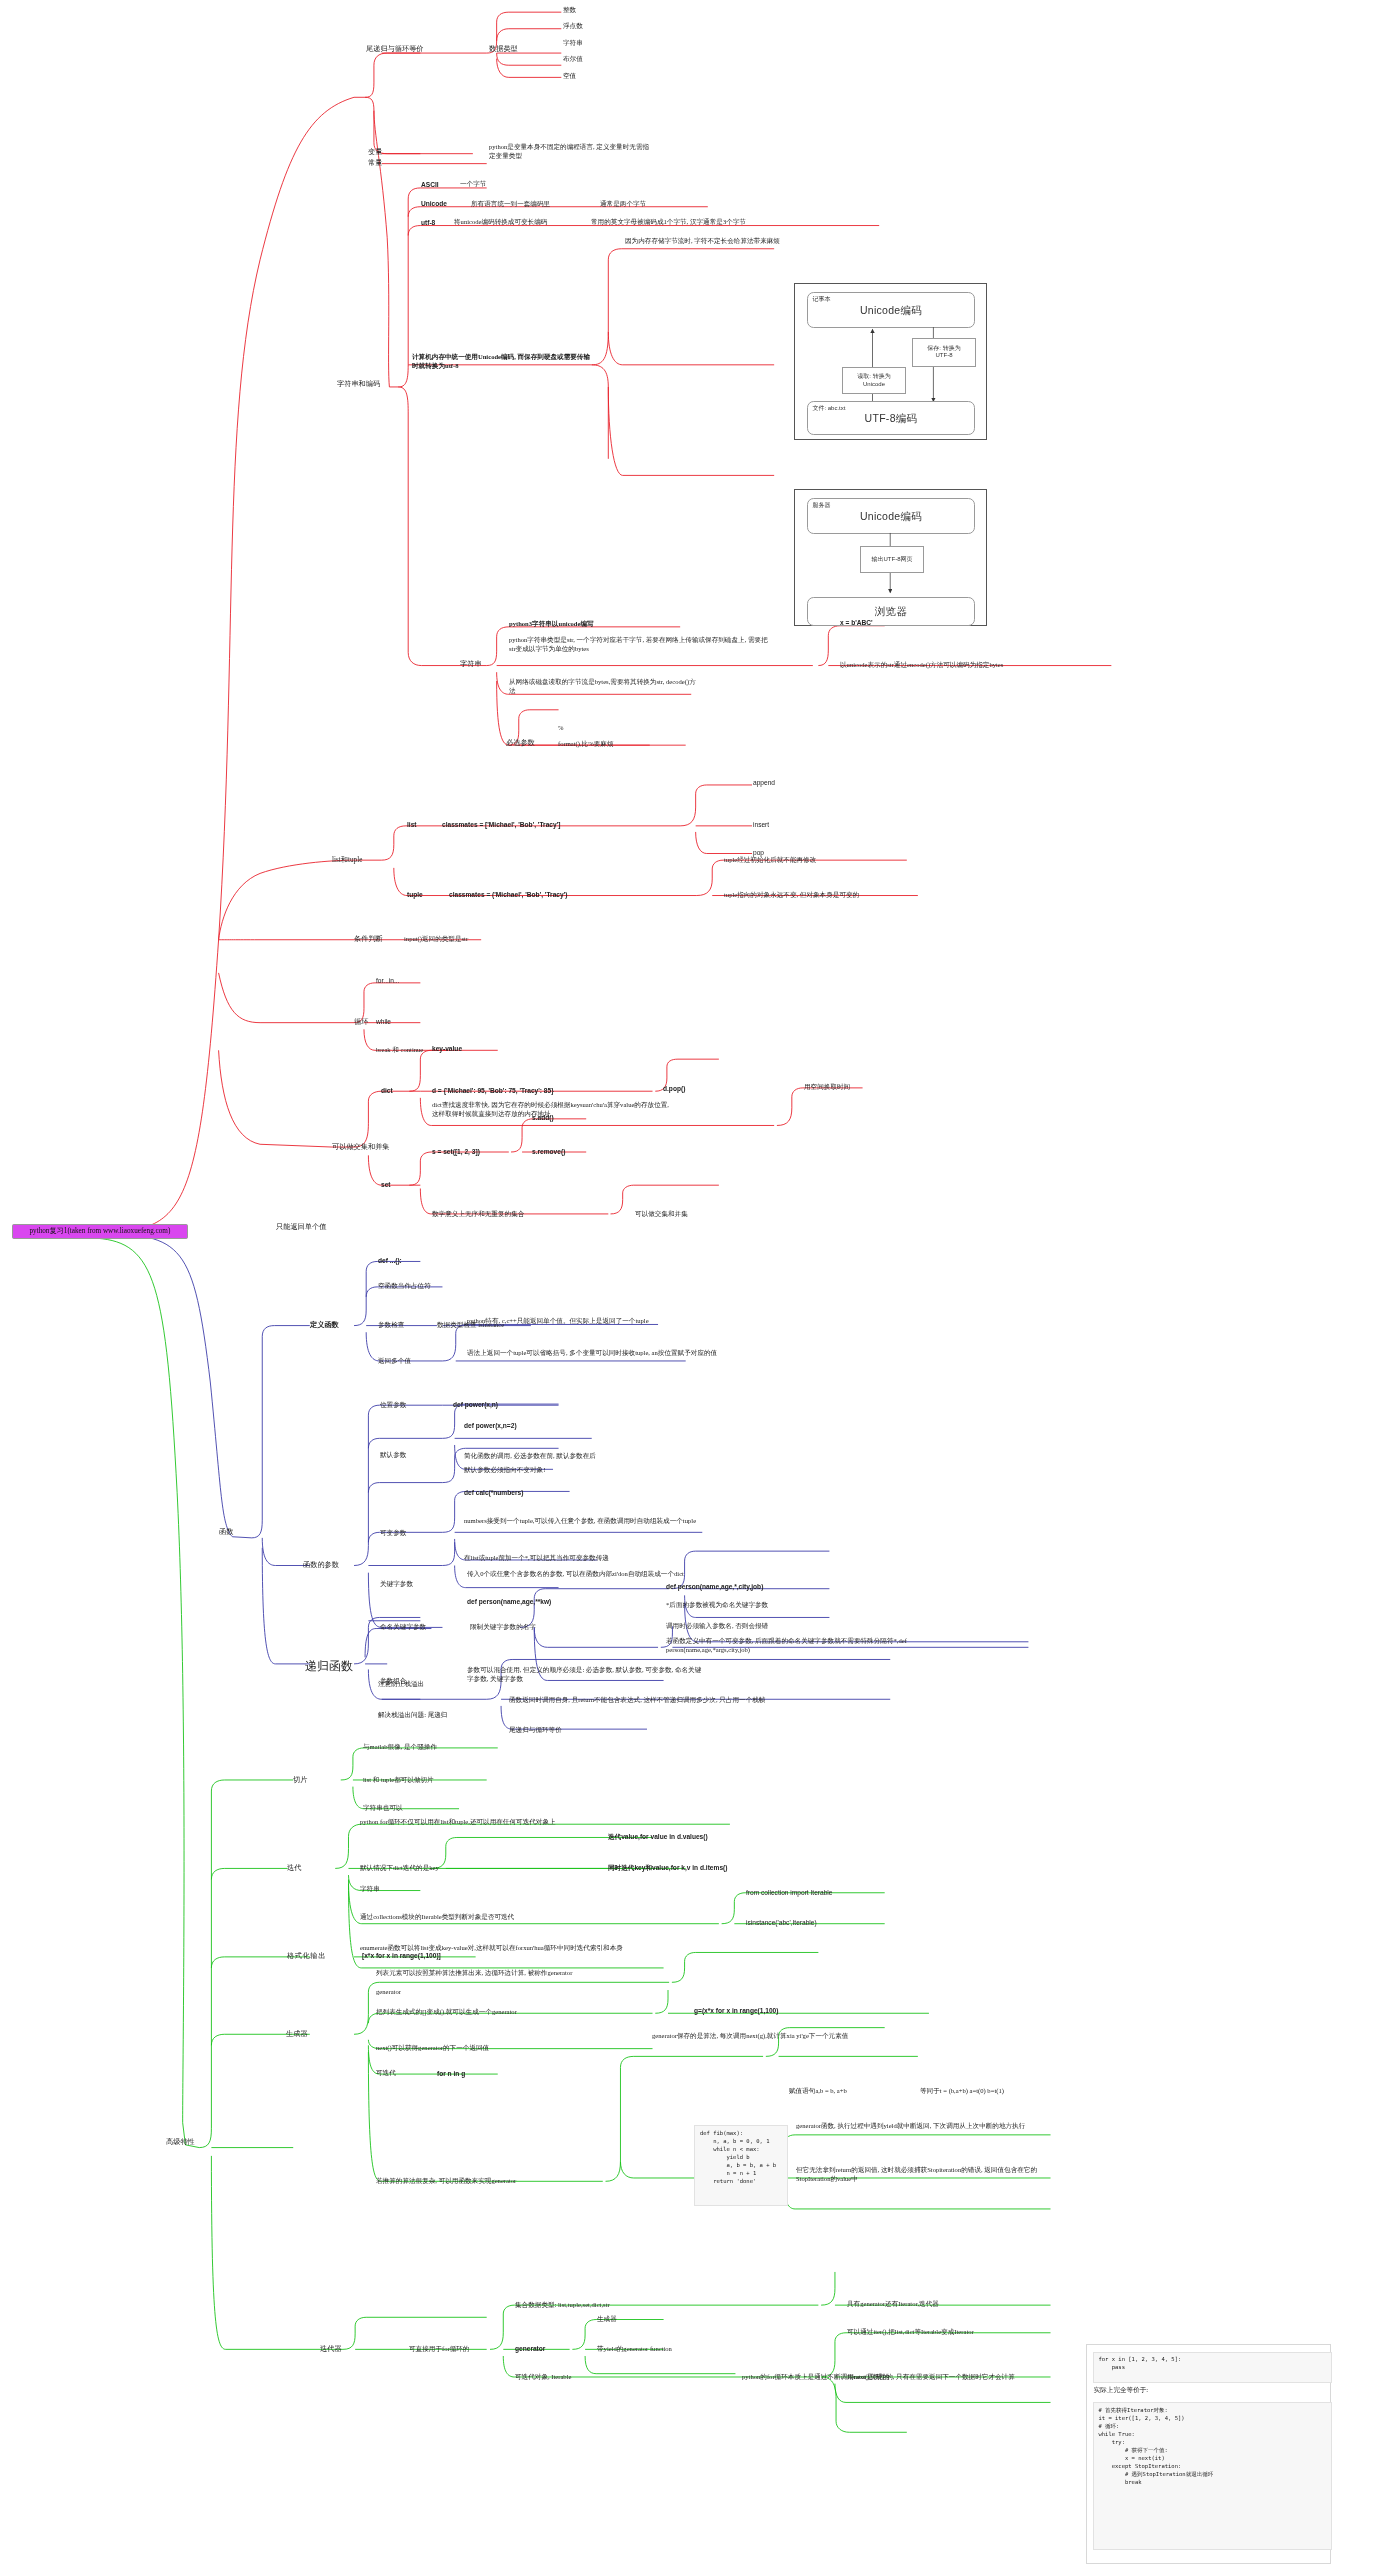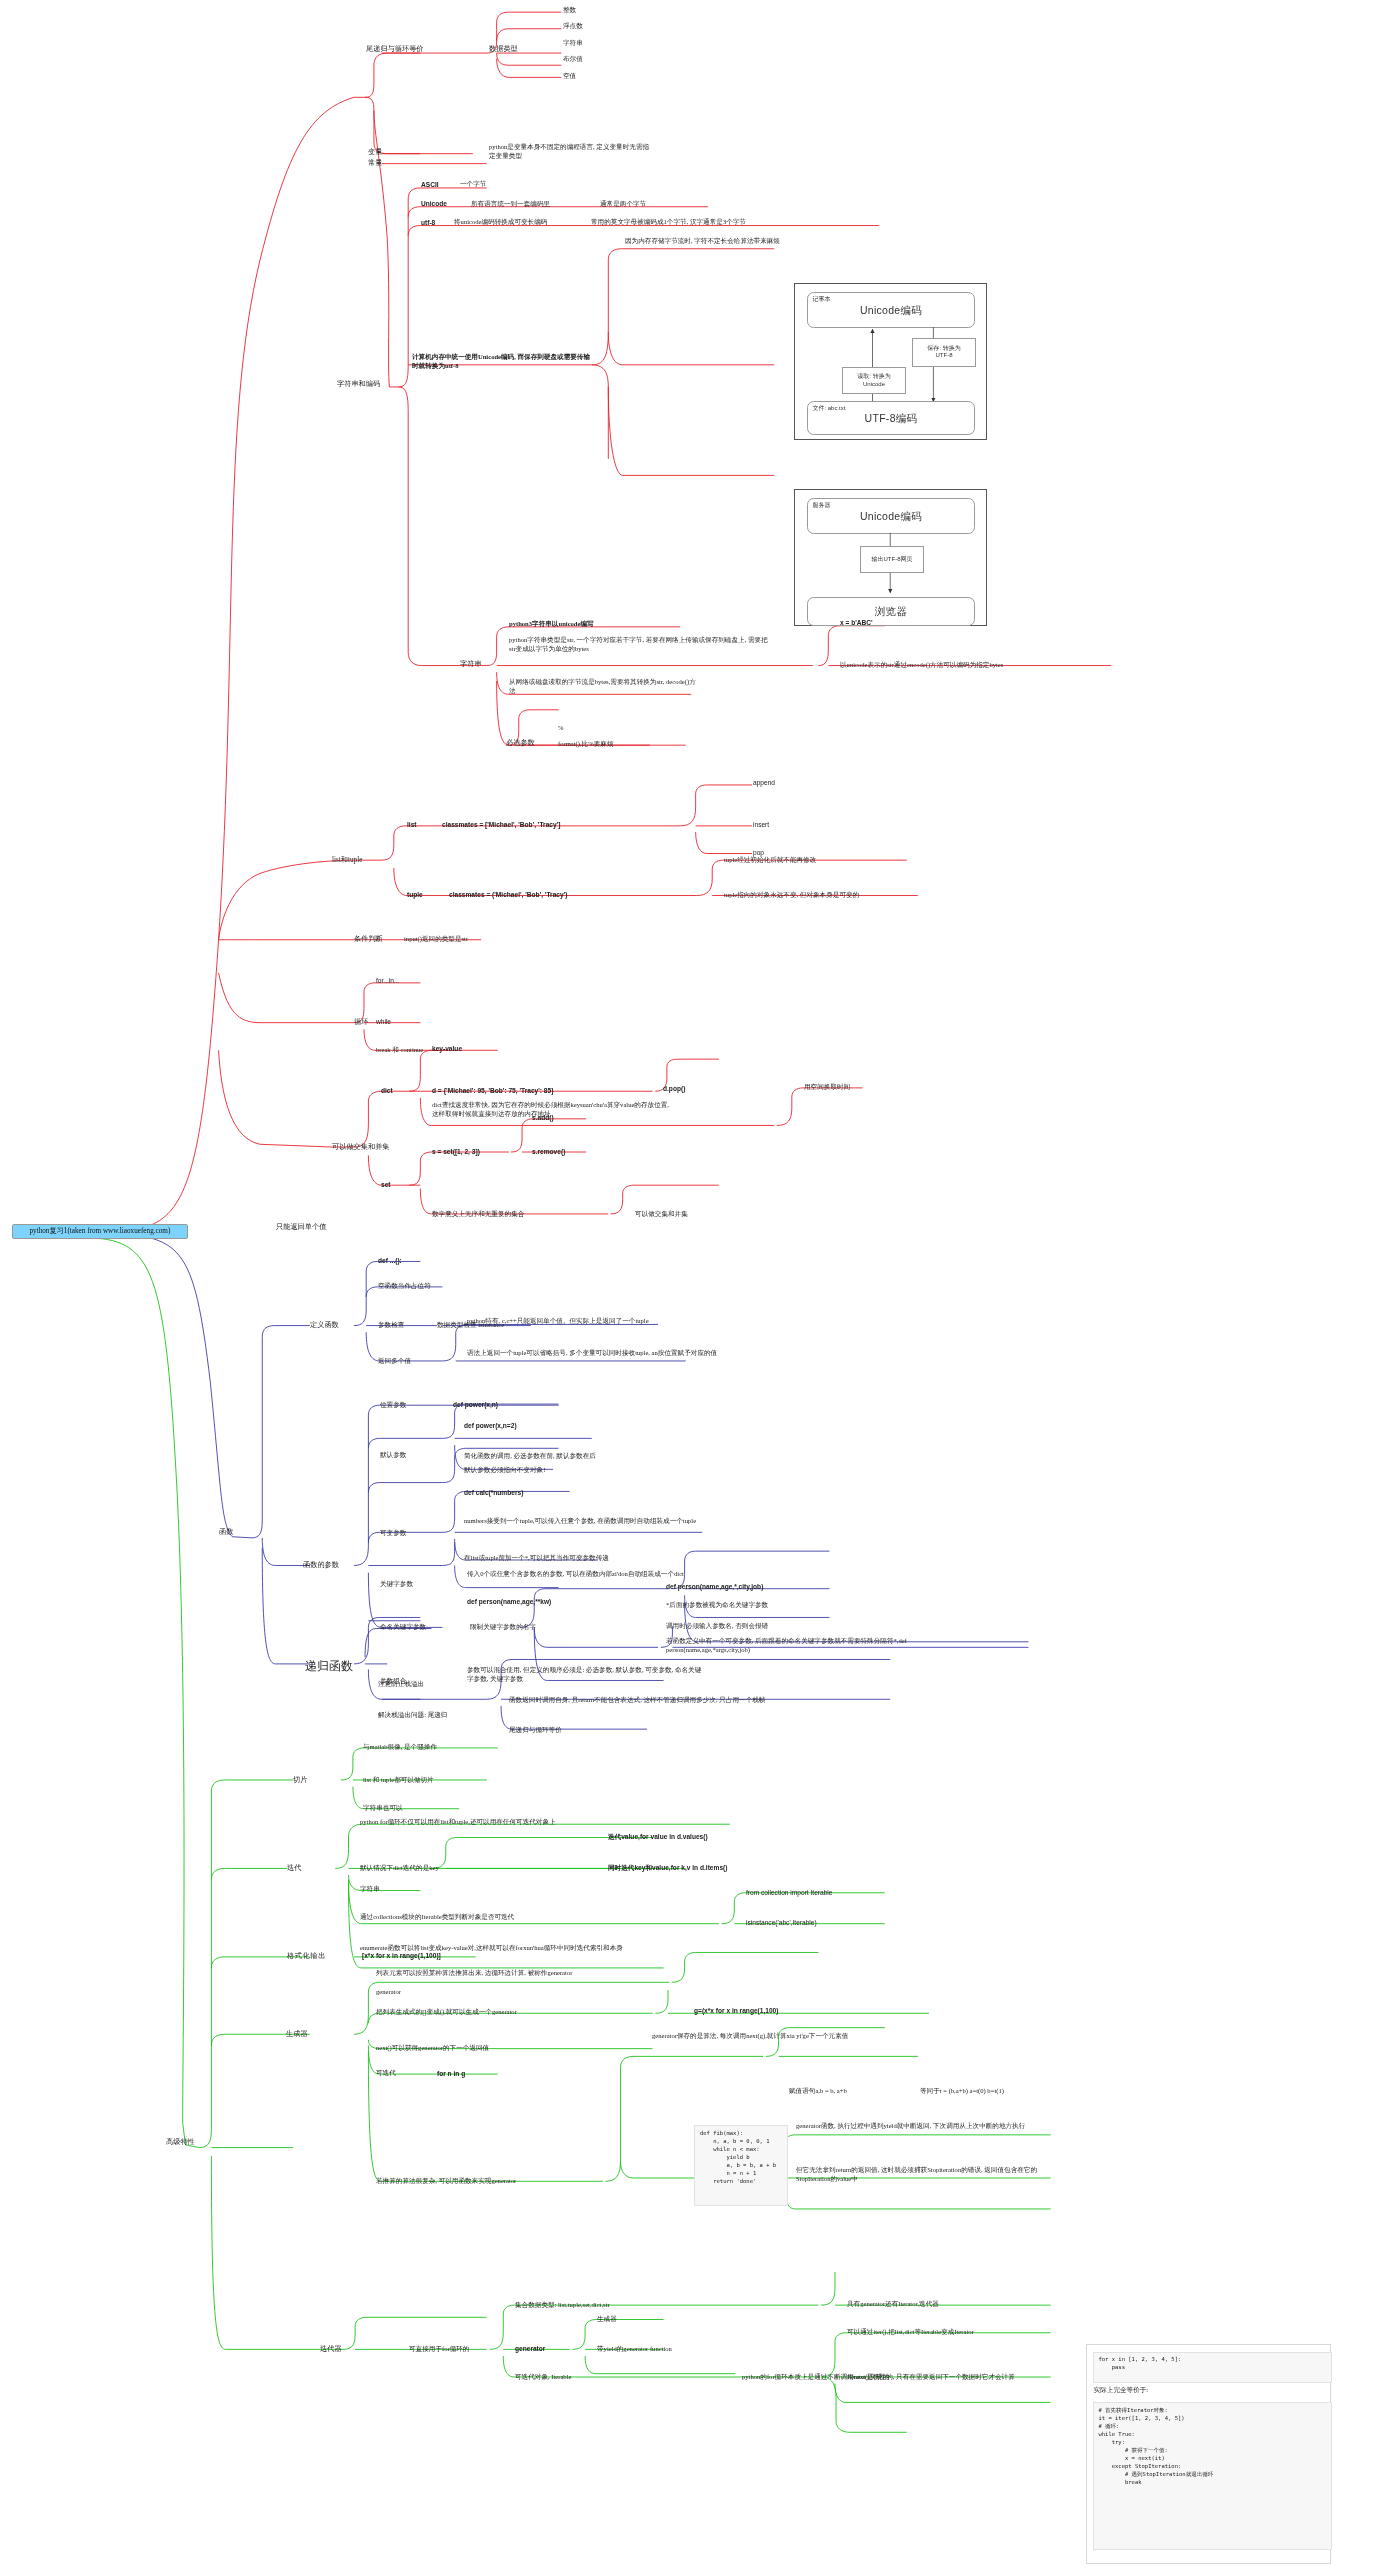--- a/index.html
+++ b/index.html
@@ -4,21 +4,21 @@
 <title>python复习1</title>
 <style>
   html,body{margin:0;padding:0;background:#fff;}
   body{font-family:"Liberation Serif","DejaVu Serif",serif;}
   #canvas{position:relative;width:1383px;height:2576px;background:#fff;overflow:hidden;}
   #wires{position:absolute;left:0;top:0;width:1383px;height:2576px;pointer-events:none;}
   .node{position:absolute;white-space:pre-wrap;color:#222;line-height:1.30;}
   
   .lat{font-family:"Liberation Sans","DejaVu Sans",sans-serif;font-weight:bold;}
   .mix{font-family:"Liberation Serif","DejaVu Serif",serif;}
-  .root{border:0.6px solid #999;border-radius:1.7px;padding:1.7px 3.9px;background:#7dd3fc;
+  .root{border:0.6px solid #999;border-radius:1.7px;padding:1.7px 3.9px;background:#d946ef;
         font-family:"Liberation Serif",serif;font-size:7.2px;color:#111;}
   
   .dgm{position:absolute;border:0.6px solid #555;background:#fff;}
   .dbox{position:absolute;border:0.6px solid #9a9a9a;border-radius:6.6px;background:#fff;
         font-family:"Liberation Sans","DejaVu Sans",sans-serif;}
   .dbox .cap{position:absolute;left:4.4px;top:2.2px;font-size:6px;color:#333;}
   .dbox .big{position:absolute;left:0;right:0;top:50%;transform:translateY(-42%);
         text-align:center;font-size:10.5px;color:#333;letter-spacing:0.3px;}
   .dlabel{position:absolute;border:0.6px solid #9a9a9a;background:#fff;
         font-family:"Liberation Sans","DejaVu Sans",sans-serif;font-size:6px;color:#333;
@@ -338,21 +338,21 @@
   <div class="node mix" style="left:432px;top:1101px;width:238px;font-size:6.6px;">dict查找速度非常快, 因为它在存的时候必须根据keysuan'chu'a算穿value的存放位置, 这样取得时候就直接到达存放的内存地址</div>
   <div class="node mix" style="left:804px;top:1083px;font-size:6.6px;">用空间换取时间</div>
 
   <div class="node lat" style="left:381px;top:1181px;font-size:6.6px;">set</div>
   <div class="node lat" style="left:432px;top:1148px;font-size:6.6px;">s = set([1, 2, 3])</div>
   <div class="node lat" style="left:532px;top:1114px;font-size:6.6px;">s.add()</div>
   <div class="node lat" style="left:532px;top:1148px;font-size:6.6px;">s.remove()</div>
   <div class="node mix" style="left:432px;top:1210px;font-size:6.6px;">数学意义上无序和无重复的集合</div>
   <div class="node mix" style="left:635px;top:1210px;font-size:6.6px;">可以做交集和并集</div>
 
-  <div class="node mix" style="left:310px;top:1321px;font-size:7.2px;">定义函数</div>
+  <div class="node mix" style="left:310px;top:1321px;font-size:7.2px;font-weight:bold;">定义函数</div>
   <div class="node lat" style="left:378px;top:1257px;font-size:6.6px;">def ...():</div>
   <div class="node mix" style="left:378px;top:1282px;font-size:6.6px;">空函数当作占位符</div>
   <div class="node mix" style="left:378px;top:1321px;font-size:6.6px;">参数检查</div>
   <div class="node mix" style="left:437px;top:1321px;font-size:6.6px;">数据类型检查 isinstance</div>
   <div class="node mix" style="left:378px;top:1357px;font-size:6.6px;">返回多个值</div>
   <div class="node mix" style="left:467px;top:1317px;width:260px;font-size:6.6px;">python特有, c,c++只能返回单个值。但实际上是返回了一个tuple</div>
   <div class="node mix" style="left:467px;top:1349px;width:260px;font-size:6.6px;">语法上返回一个tuple可以省略括号, 多个变量可以同时接收tuple, an按位置赋予对应的值</div>
 
   <div class="node mix" style="left:303px;top:1561px;font-size:7.2px;">函数的参数</div>
 

